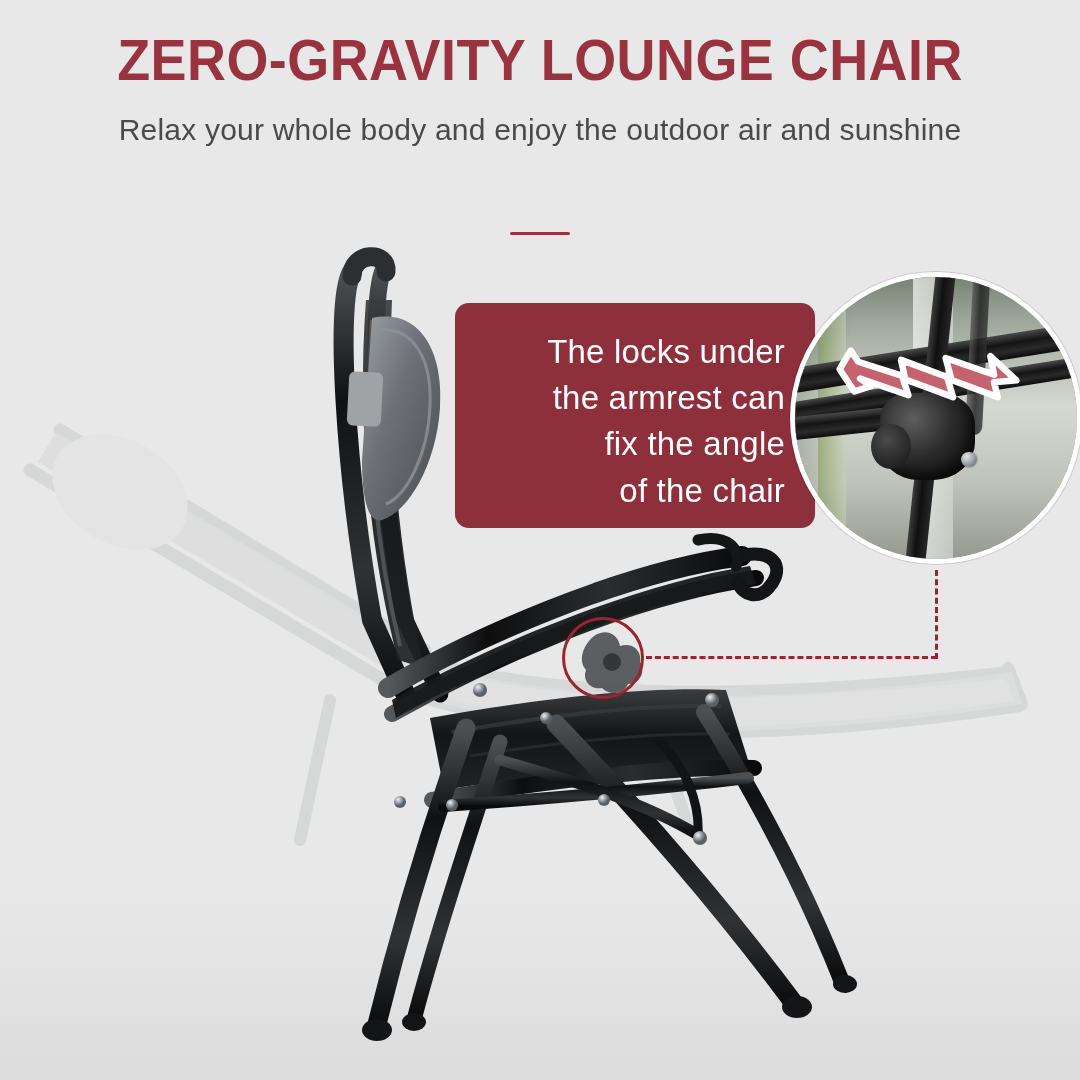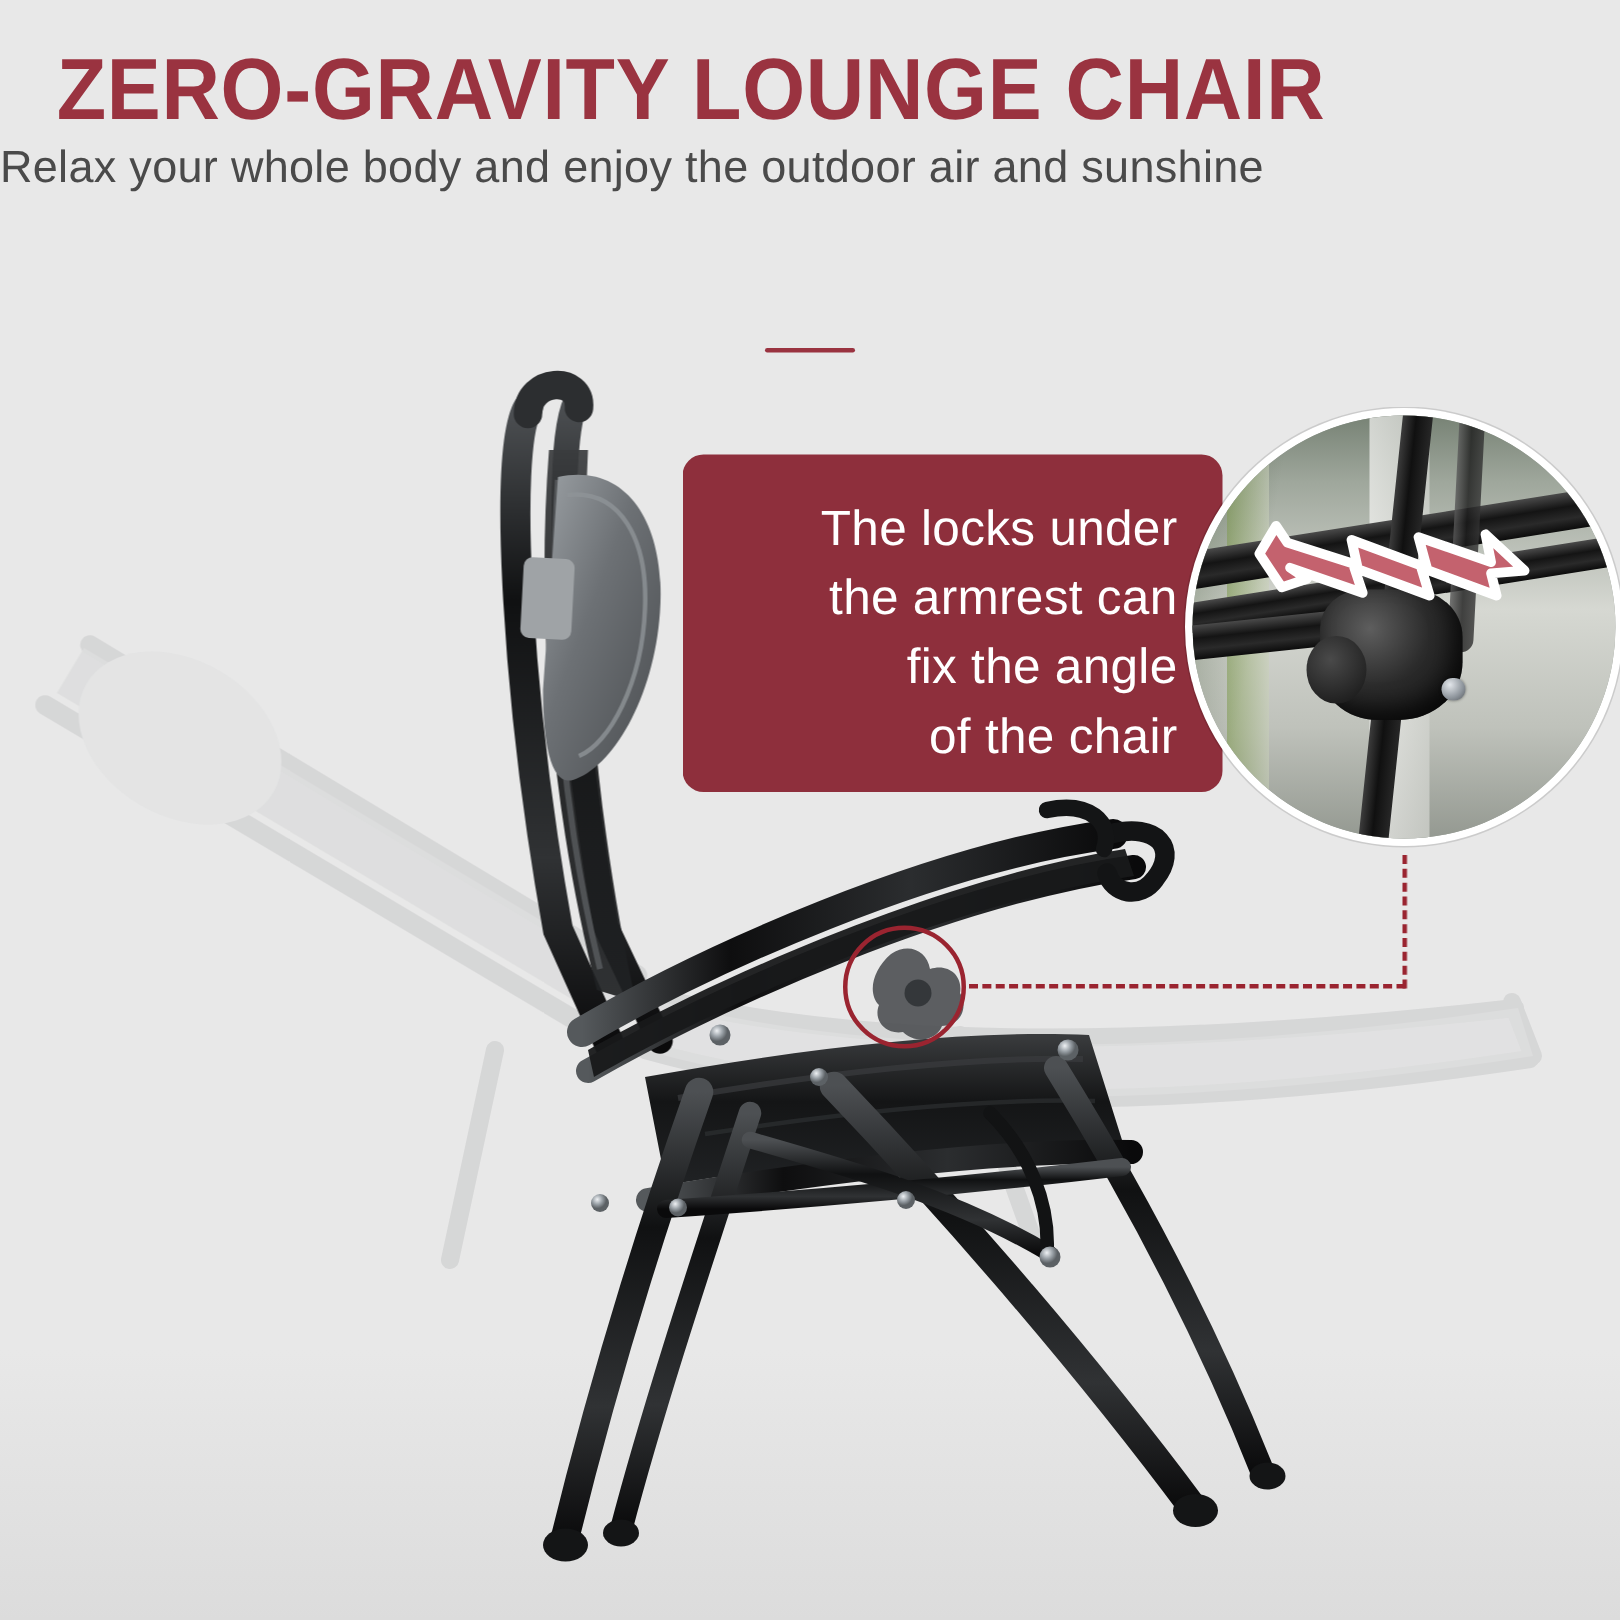--- a/index.html
+++ b/index.html
@@ -10,33 +10,34 @@
     overflow:hidden;
     position:relative;
   }
   #stage {
     position:absolute; inset:0;
     width:1080px; height:1080px;
     background:#e8e8e8;
   }
 
   
-  .header { position:absolute; top:0; left:0; width:1080px; }
+  .header { position:absolute; top:0; left:0; width:1080px; text-align:center; }
   .title {
     margin-top:30px;
     font-family:"Liberation Sans Narrow","Liberation Sans", sans-serif;
     font-weight:700;
     font-size:58px;
     letter-spacing:0.5px;
     color:#9a3340;
     transform:scaleX(0.93);
     white-space:nowrap;
     line-height:1.05;
   }
   .subtitle {
+    margin-top:18px;
     font-size:30px;
     font-weight:300;
     color:#4a4a4a;
     line-height:1.42;
     letter-spacing:0.2px;
   }
   .divider {
     position:absolute;
     left:510px; top:232px;
     width:60px; height:3px;

